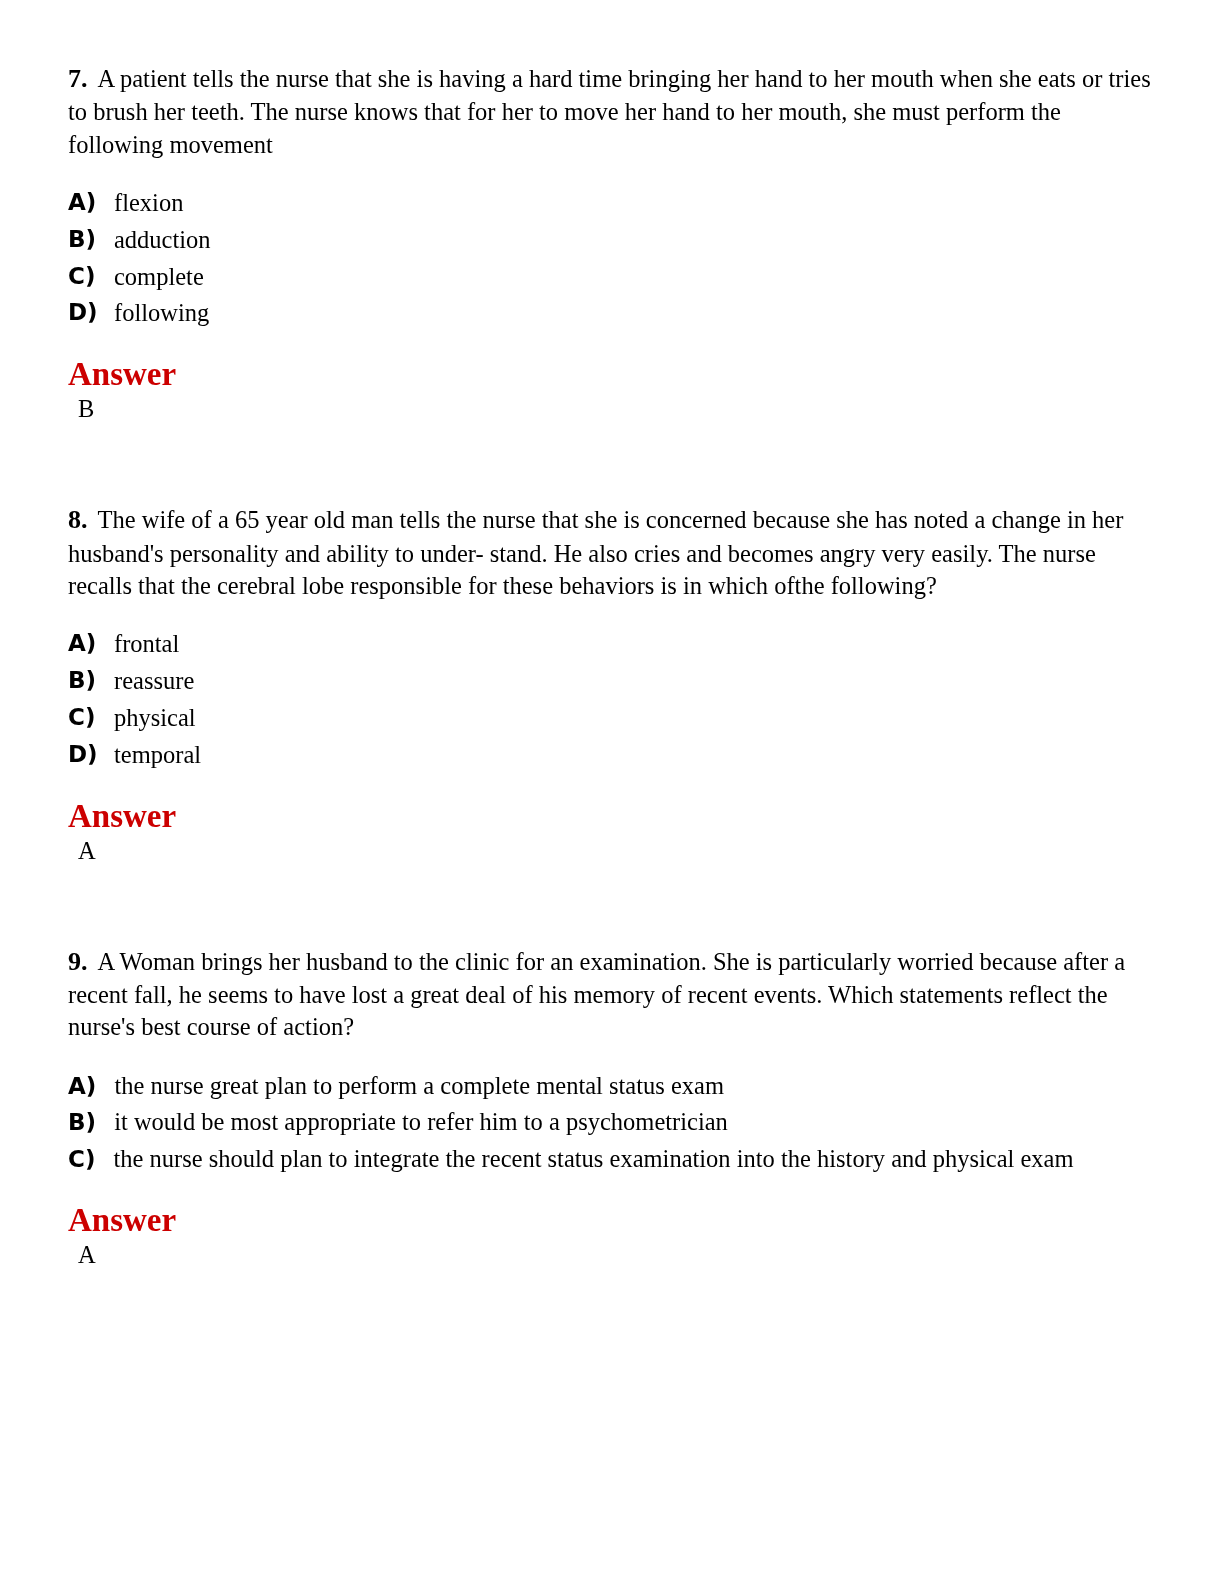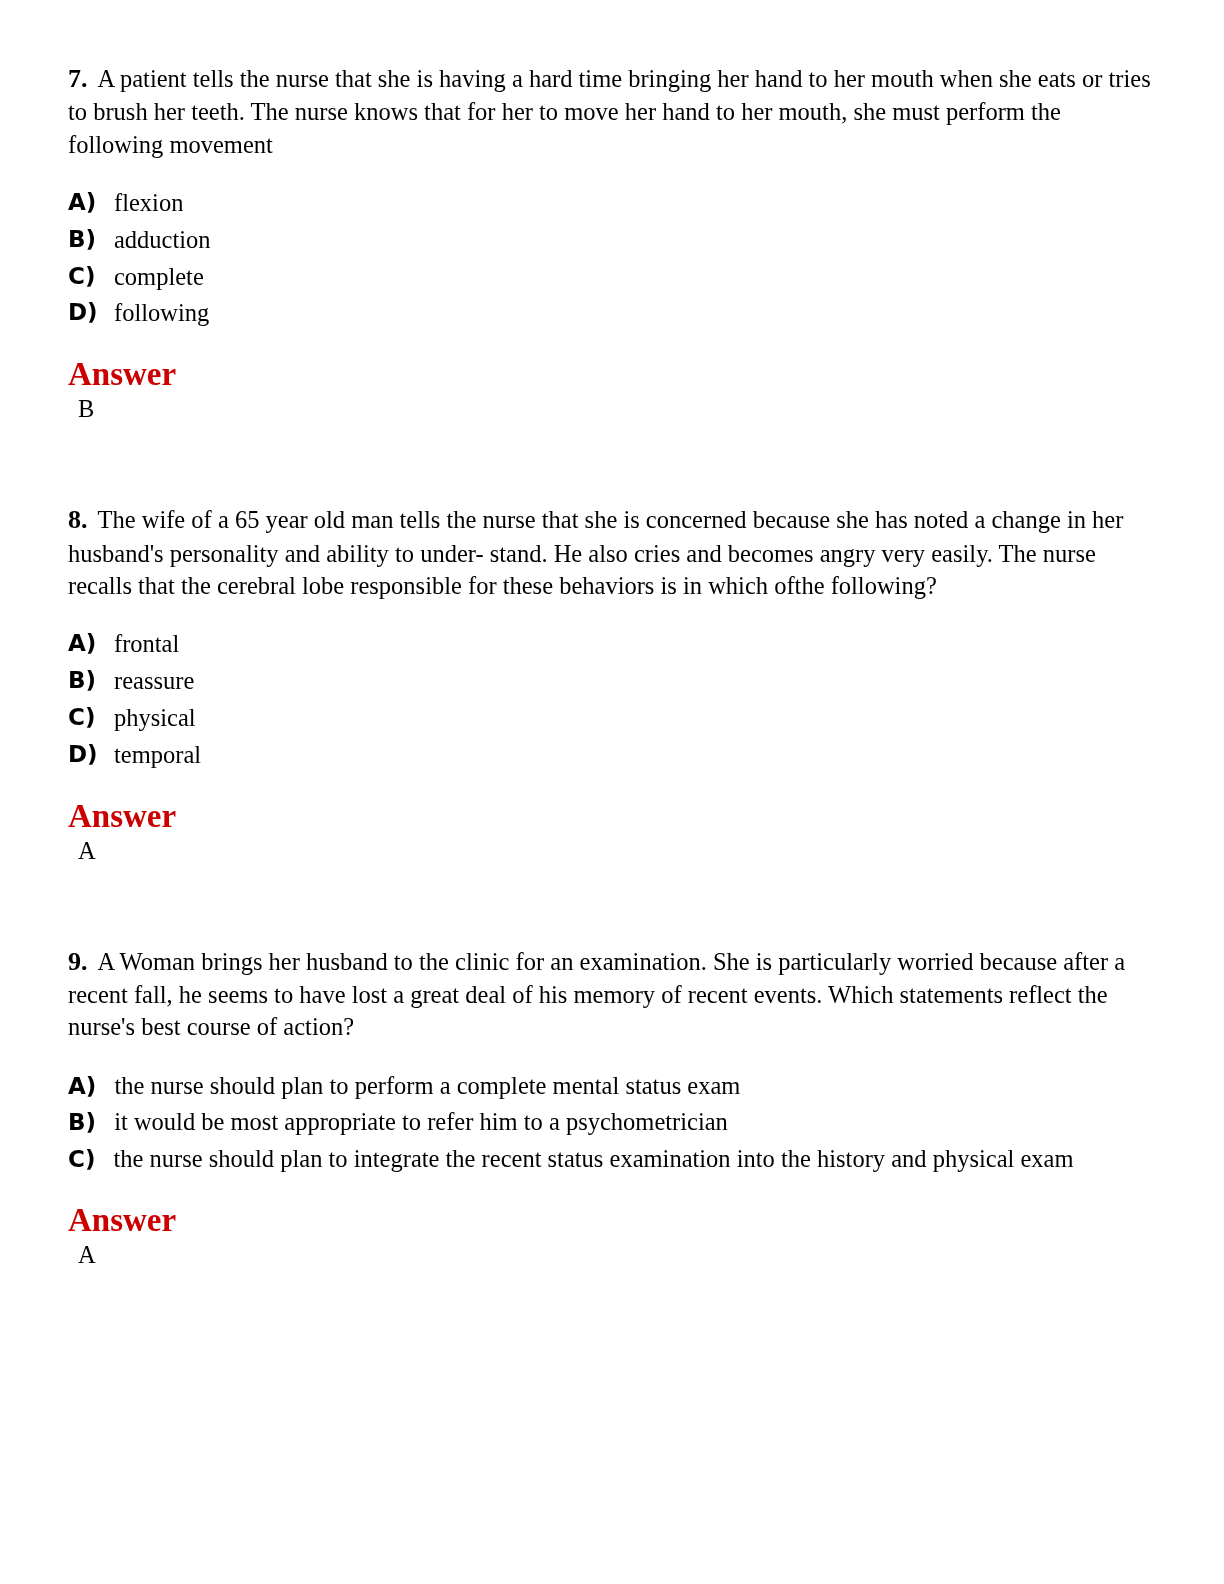--- a/index.html
+++ b/index.html
@@ -141,21 +141,21 @@
     <div class="answer-value">A</div>
   </div>
 
   <div class="gap-lg"></div>
 
   <div class="question-block">
     <p class="q-stem"><span class="q-num">9.</span><span class="q-num-gap"></span><span>A Woman brings her husband to the clinic for an examination. She is particularly worried because after a recent fall, he seems to have lost a great deal of his memory of recent events. Which statements reflect the nurse's best course of action?</span></p>
     <ul class="options">
       <li class="option wrap">
         <span class="option-letter">A)</span>
-        <span class="option-text">the nurse should plan to perform a complete mental status exam</span>
+        <span class="option-text">the nurse great plan to perform a complete mental status exam</span>
       </li>
       <li class="option wrap">
         <span class="option-letter">B)</span>
         <span class="option-text">it would be most appropriate to refer him to a psychometrician</span>
       </li>
       <li class="option wrap">
         <span class="option-letter">C)</span>
         <span class="option-text">the nurse should plan to integrate the recent status examination into the history and physical exam</span>
       </li>
     </ul>

